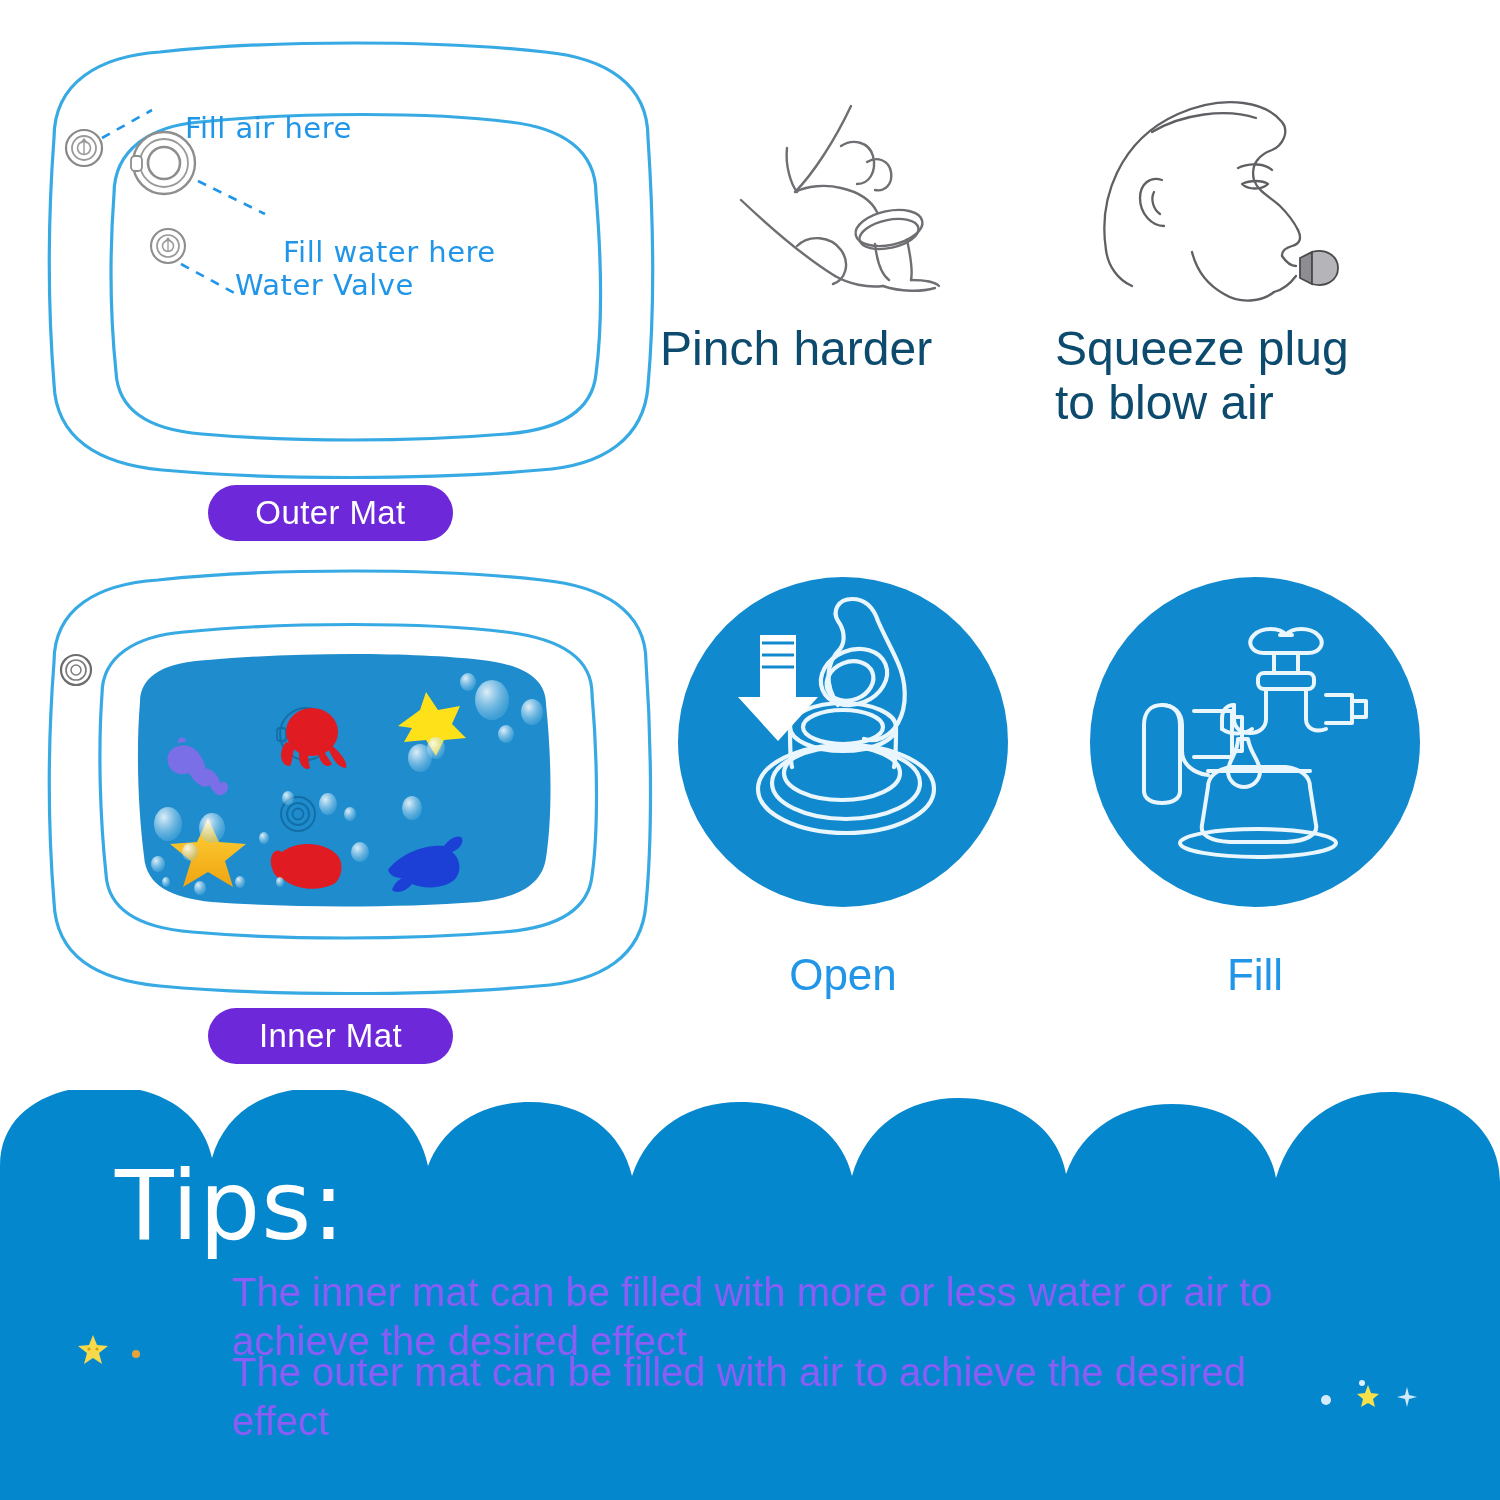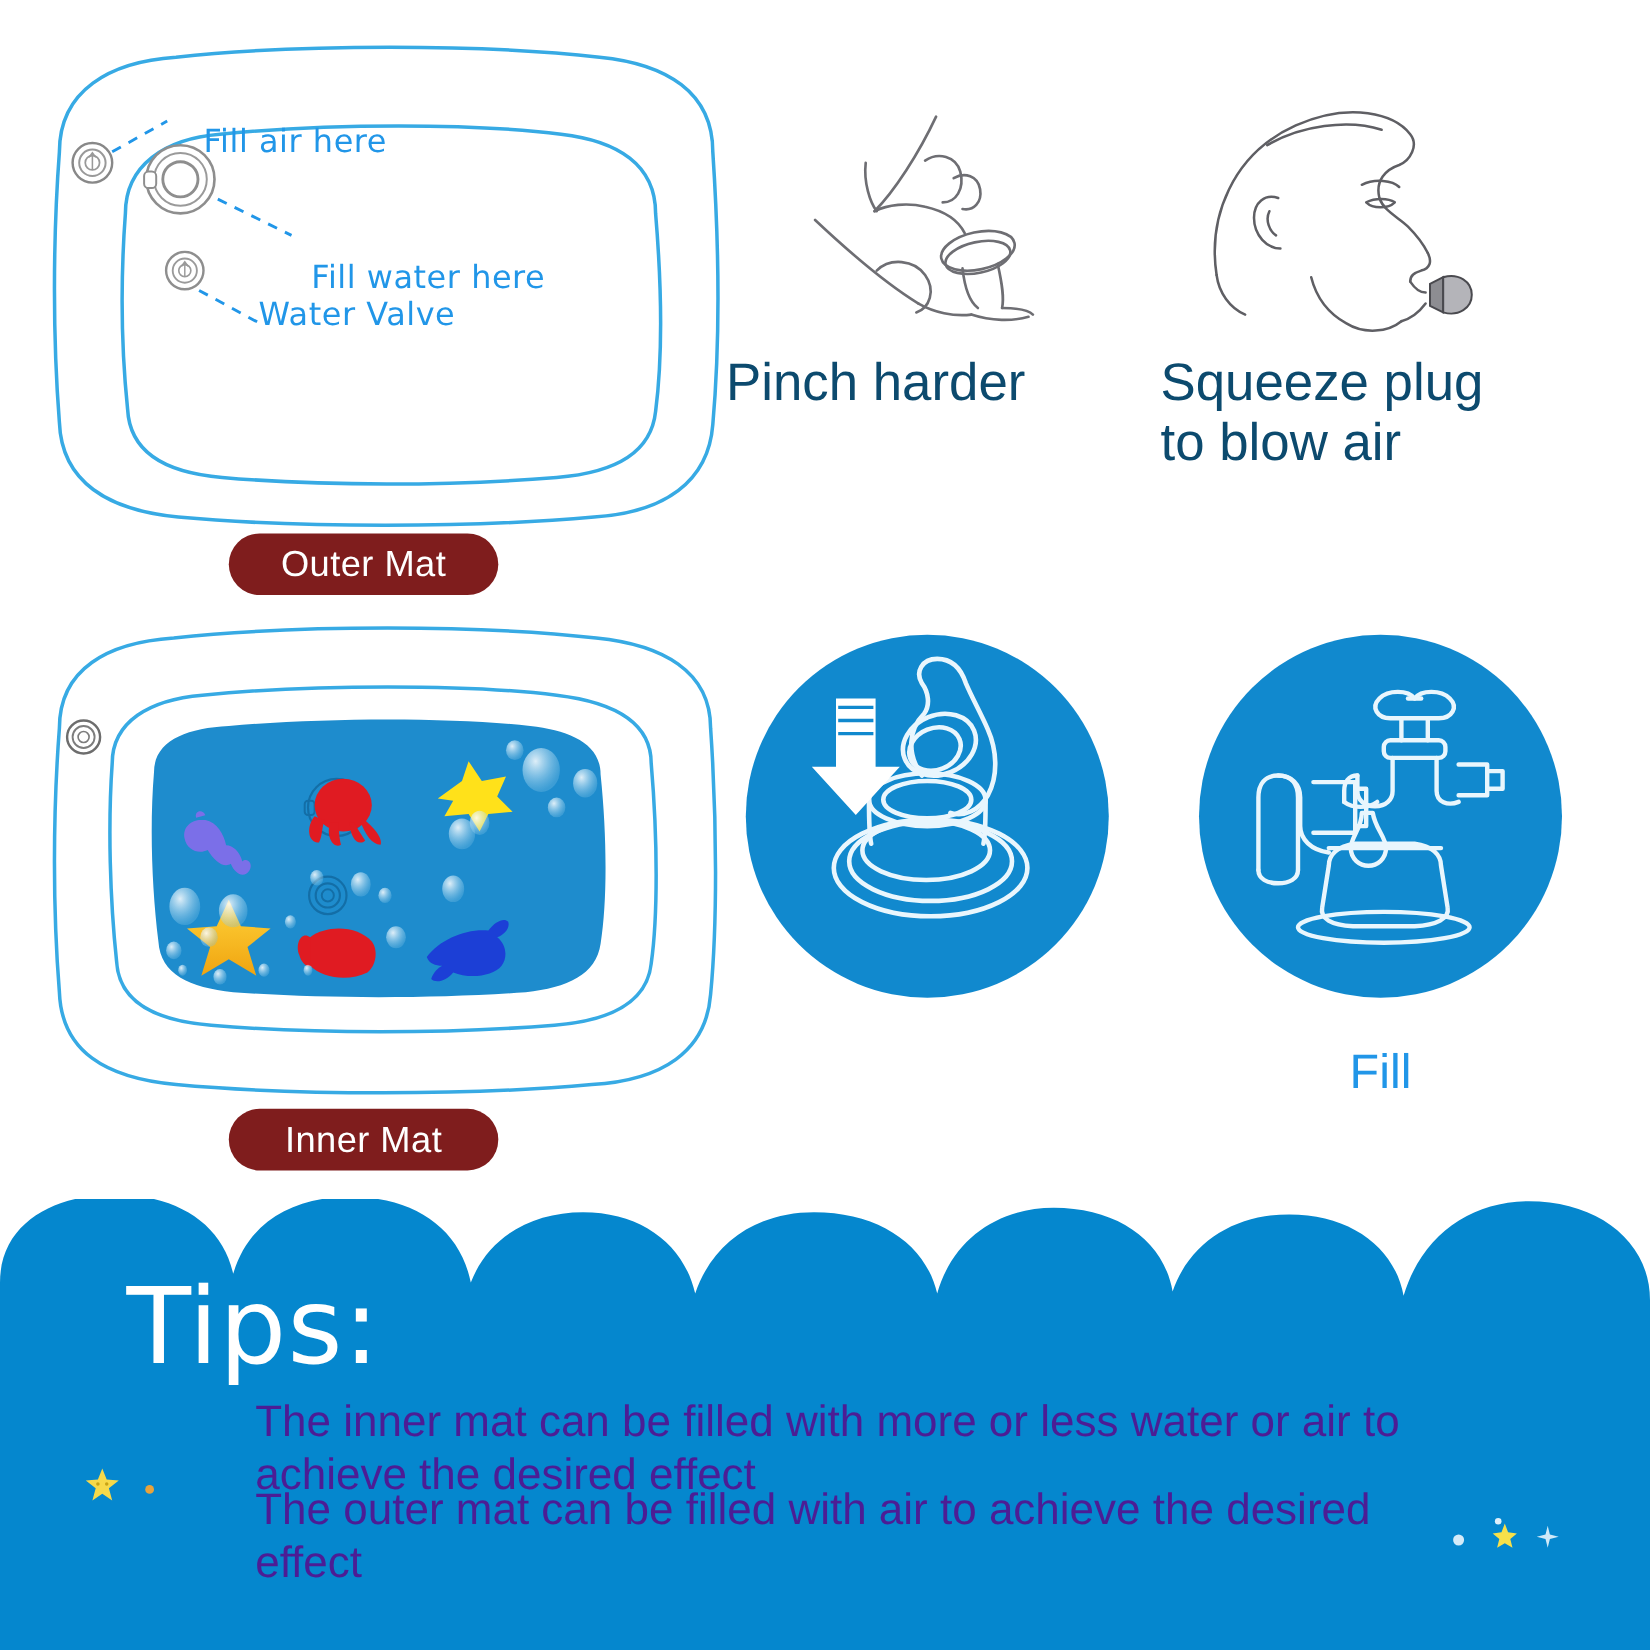--- a/index.html
+++ b/index.html
@@ -31,21 +31,21 @@
     letter-spacing:0.5px;
     white-space:nowrap;
   }
   #label-fill-air{left:145px;top:93px;}
   #label-fill-water{left:243px;top:188px;margin-top:29px;}
   #label-water-valve{left:195px;top:250px;}
 
   
   .pill{
     position:absolute;
-    background:#7f1d1d;
+    background:#6d28d9;
     color:#ffffff;
     border-radius:40px;
     font-size:33px;
     font-family:"Liberation Sans", sans-serif;
     display:flex;
     align-items:center;
     justify-content:center;
     letter-spacing:0.4px;
   }
   #badge-outer-mat{left:208px;top:485px;width:245px;height:56px;}
@@ -99,21 +99,21 @@
     position:absolute;
     left:115px;top:1150px;
     color:#ffffff;
     font-size:96px;
     font-family:"DejaVu Sans", sans-serif;
     font-weight:400;
     letter-spacing:1px;
   }
   .tip-line{
     position:absolute;
-    color:#4c1d95;
+    color:#8b5cf6;
     font-size:40px;
     line-height:1.22;
     font-family:"Liberation Sans", sans-serif;
     width:1090px;
   }
   #tip-1{left:232px;top:1268px;}
   #tip-2{left:232px;top:1348px;}
   .sparkle{position:absolute;}
 </style>
 </head>
@@ -358,20 +358,21 @@
         <ellipse cx="176" cy="100" rx="34" ry="27" transform="rotate(-22 176 100)"></ellipse>
         <ellipse cx="172" cy="104" rx="24" ry="19" transform="rotate(-22 172 104)"></ellipse>
       </g>
 
       <g>
         <path d="M82 58 L118 58 L118 120 L140 120 L100 164 L60 120 L82 120 Z" fill="#ffffff"></path>
         <path d="M84 66 L116 66 M84 78 L116 78 M84 90 L116 90" stroke="#1189ce" stroke-width="3" fill="none"></path>
       </g>
     </svg>
   </div>
+  <div class="circle-caption" id="caption-open">Open</div>
 
   <div class="circle-icon" id="circle-fill">
     <svg viewBox="0 0 330 330" width="330" height="330" xmlns="http://www.w3.org/2000/svg">
       <g fill="none" stroke="#e9f6fd" stroke-width="4" stroke-linecap="round" stroke-linejoin="round">
 
         <path d="M164 58 C172 50, 190 50, 196 58 C202 50, 220 50, 228 58
                  C236 66, 230 76, 218 76 L174 76 C162 76, 156 66, 164 58 Z"></path>
         <path d="M190 58 L202 58"></path>
 
         <path d="M184 76 L184 96 M208 76 L208 96"></path>

